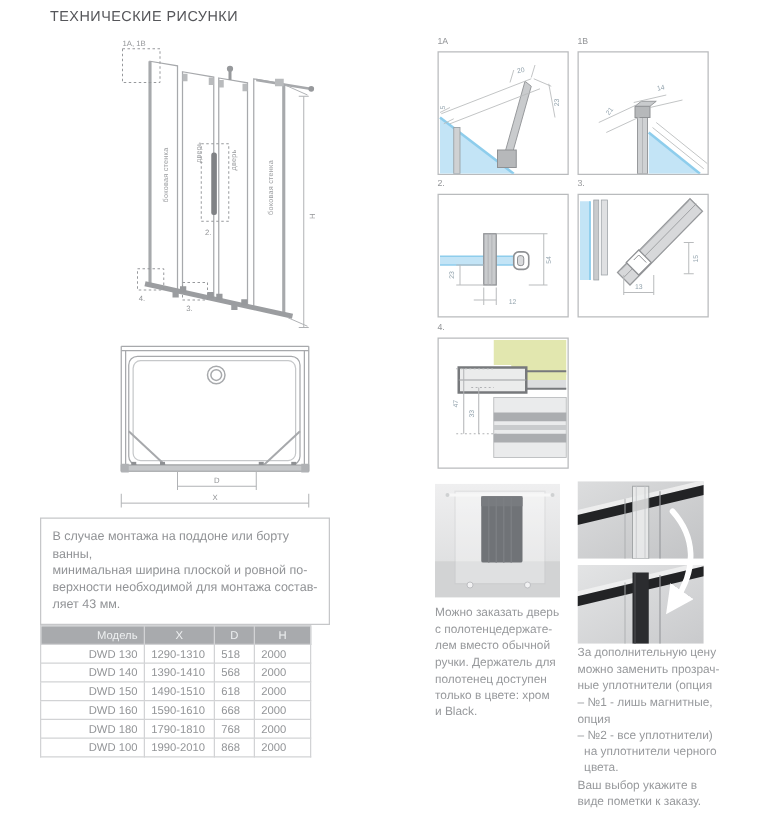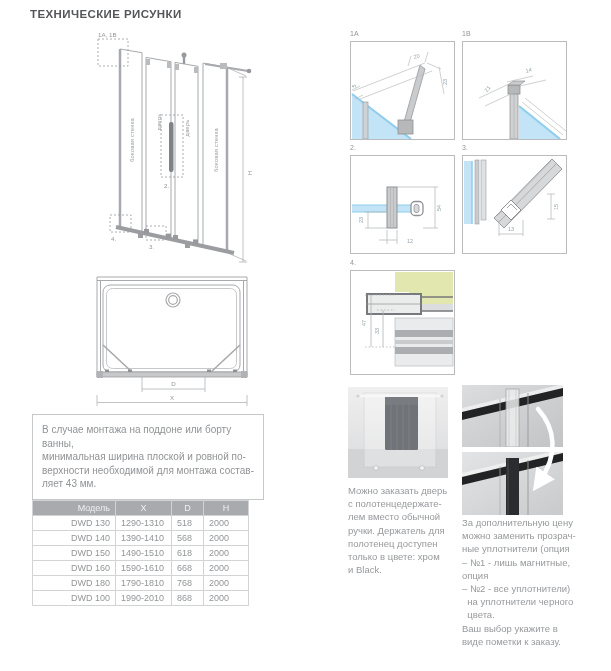--- a/index.html
+++ b/index.html
@@ -1,19 +1,19 @@
 <!DOCTYPE html>
 <html><head>
 <meta charset="utf-8">
 <style>
   html,body{margin:0;padding:0;background:#fff;}
   .page{position:relative;width:611px;height:671px;background:#fff;overflow:hidden;
         font-family:"Liberation Sans",sans-serif;}
   .abs{position:absolute;}
-  .page-title{left:30px;top:8px;font-size:11.5px;font-weight:bold;color:#55565a;letter-spacing:.4px;}
+  .page-title{left:40px;top:8px;font-size:11.5px;font-weight:normal;color:#55565a;letter-spacing:.4px;}
   .note-box{left:32px;top:414px;width:212px;border:1px solid #c6c7c9;padding:8px 9px;
             font-size:10px;line-height:13.5px;color:#919396;white-space:pre-line;}
   .spec-table{left:32px;top:500px;border-collapse:collapse;font-size:9px;color:#939598;table-layout:fixed;}
   .spec-table th{background:#a8aaad;color:#eef0f1;font-weight:normal;border:1px solid #d2d3d5;
                  padding:2px 5px;text-align:center;}
   .spec-table td{border:1px solid #d2d3d5;background:#fff;padding:2px 5px;text-align:left;}
   .spec-table .c-left{text-align:right;}
   .detail{position:absolute;}
   .detail-label{font-size:7px;color:#939598;margin-bottom:3px;line-height:9px;}
   .detail-box{border:1px solid #b9bbbd;background:#fff;display:block;}

